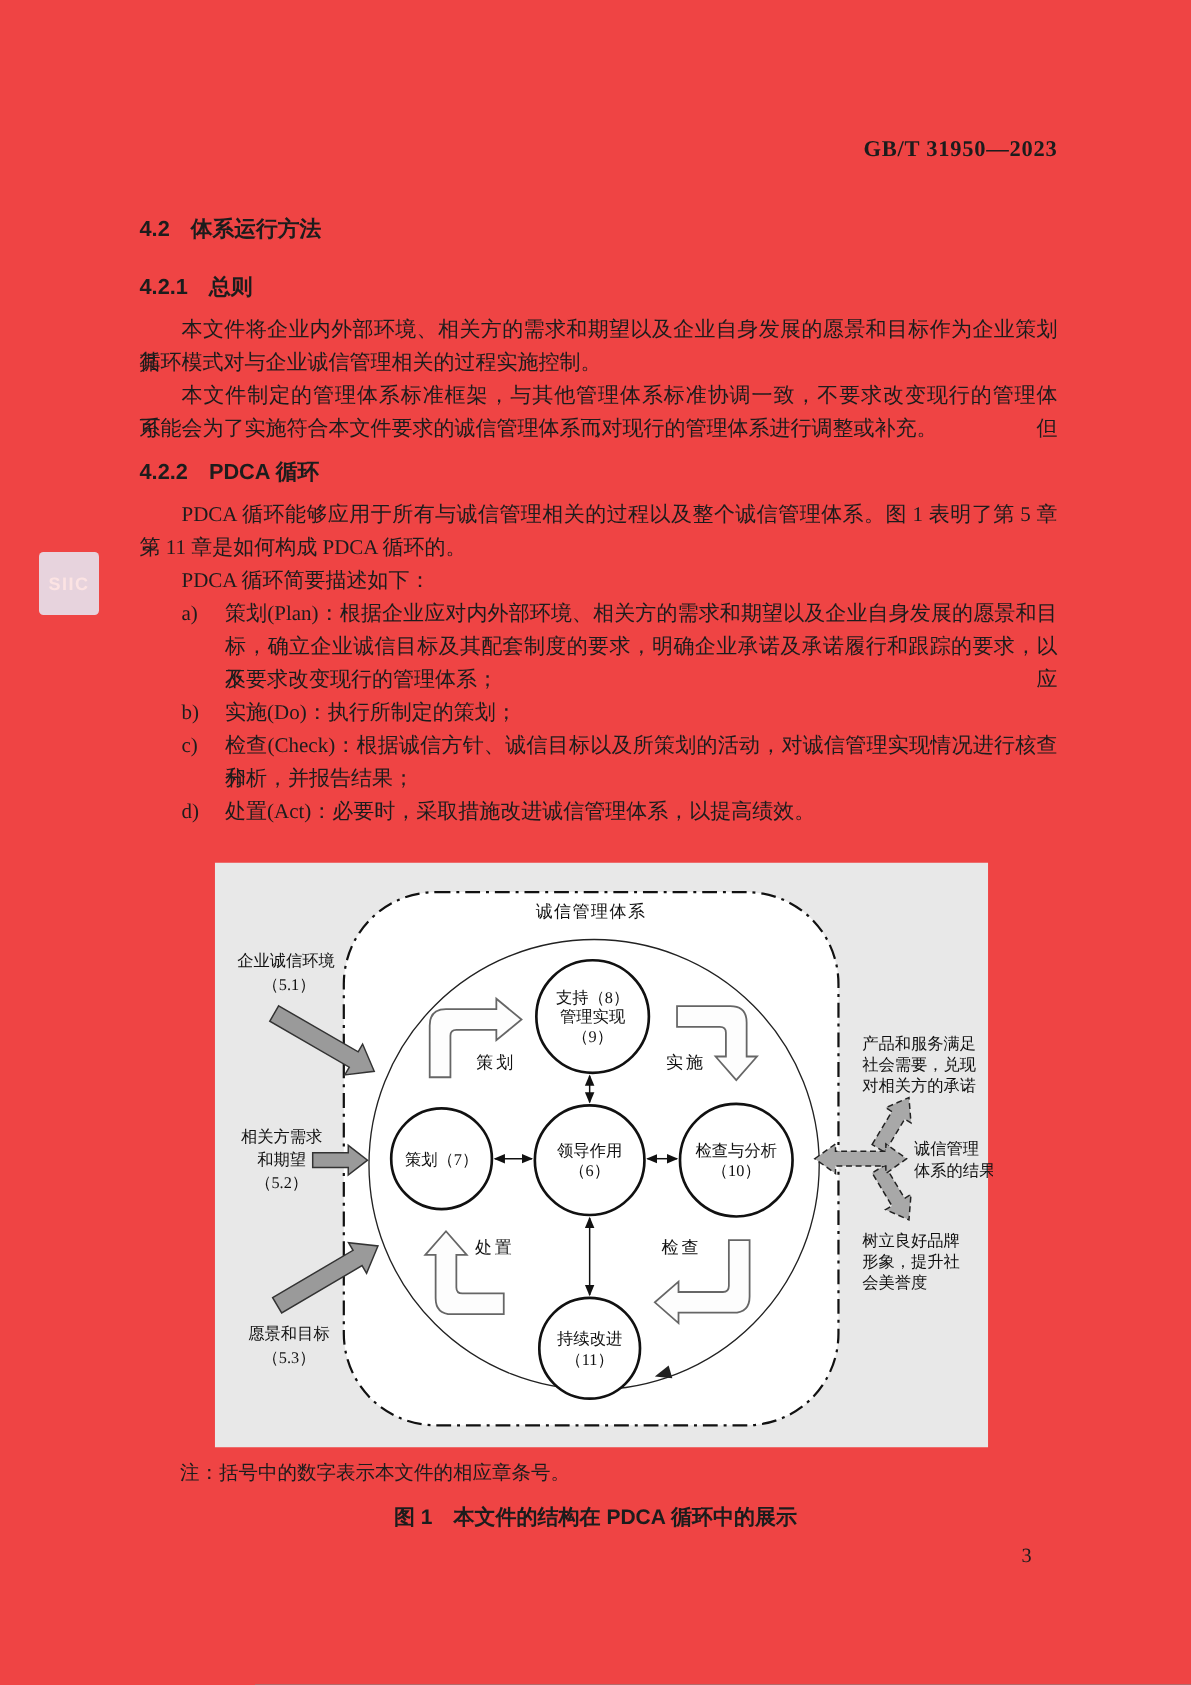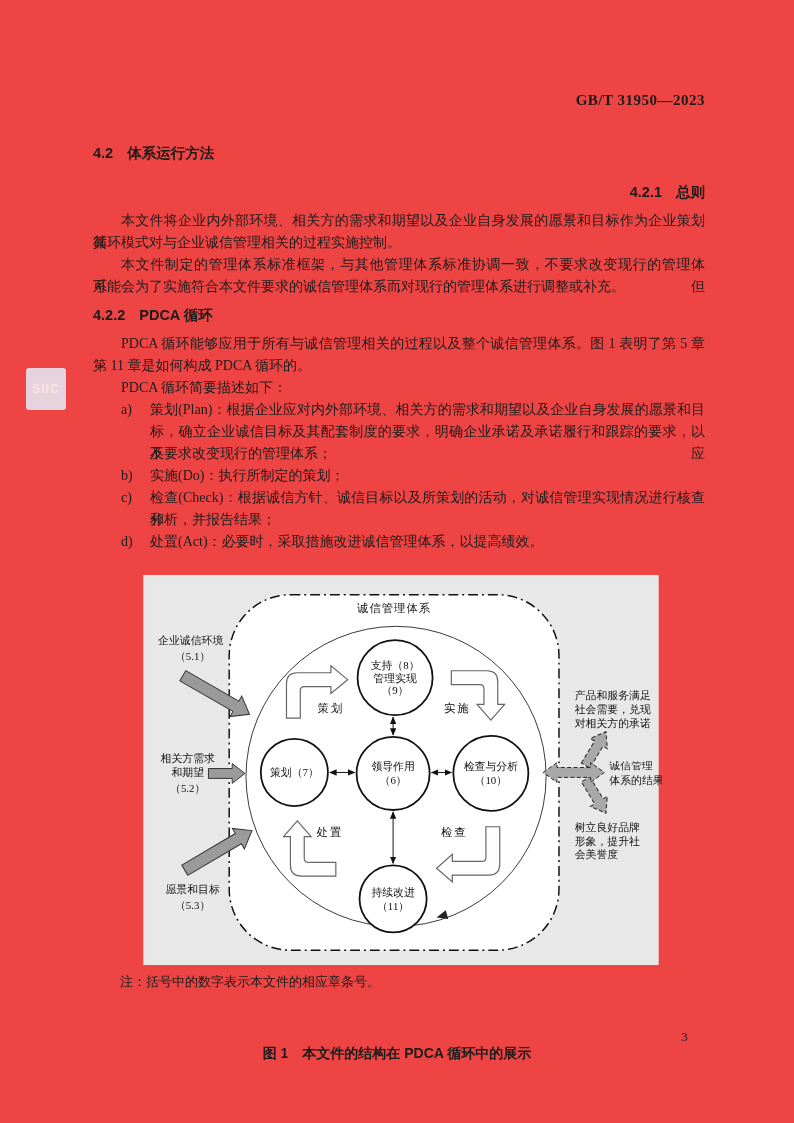--- a/index.html
+++ b/index.html
@@ -17,35 +17,35 @@
     position:absolute; left:26px; top:368px; width:40px; height:42px;
     background:#e6edf8; border-radius:3px; opacity:0.85;
     display:flex; align-items:center; justify-content:center;
     font-family:"Liberation Sans", sans-serif; font-weight:bold;
     font-size:12px; color:#ffffff; letter-spacing:1px;
   }
   .content { position:absolute; left:93px; top:142px; width:612px; }
   .h { font-family:"Liberation Sans", sans-serif; font-weight:bold;
        font-size:14.5px; height:22px; line-height:22px; }
   .h .num { margin-right:14px; }
-  .mt17 { margin-top:17px;text-align:right; }
+  .mt17 { margin-top:17px; }
   .mt7  { margin-top:7px; }
   .mt6  { margin-top:6px; }
   .bline { font-size:14px; height:22px; line-height:22px; white-space:nowrap; }
   .j { text-align:justify; text-align-last:justify; white-space:normal; }
   .ind { text-indent:28px; }
   .li { position:relative; padding-left:57px; }
   .li .marker { position:absolute; left:28px; top:0; font-size:14px; line-height:22px; }
   .figure { position:absolute; left:140px; top:575px; width:522px; height:390px; }
   .fig-note {
     position:absolute; left:120px; top:973px; font-size:13px; line-height:17px;
   }
   .fig-caption {
     position:absolute; left:0; top:1003px; width:794px; text-align:center;
-    font-family:"Liberation Sans", sans-serif; font-weight:bold; font-size:14px;margin-top:42px;
+    font-family:"Liberation Sans", sans-serif; font-weight:bold; font-size:14px;
   }
   .page-number { position:absolute; left:681px; top:1029px; font-size:13.5px; }
   svg text { font-family:"Liberation Serif", serif; fill:#111; }
   .ntext { font-size:11px; text-anchor:middle; }
   .stage { font-size:11.5px; text-anchor:middle; letter-spacing:2px; }
   .sysl  { font-size:11.5px; text-anchor:middle; letter-spacing:1px; }
   .sidel { font-size:11px; text-anchor:middle; }
   .sider { font-size:11px; text-anchor:start; }
 </style>
 </head>

